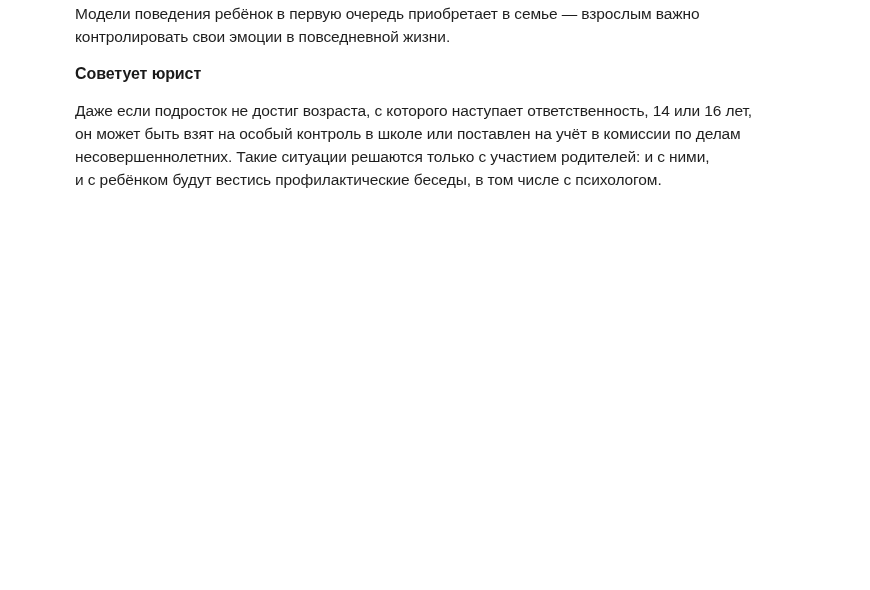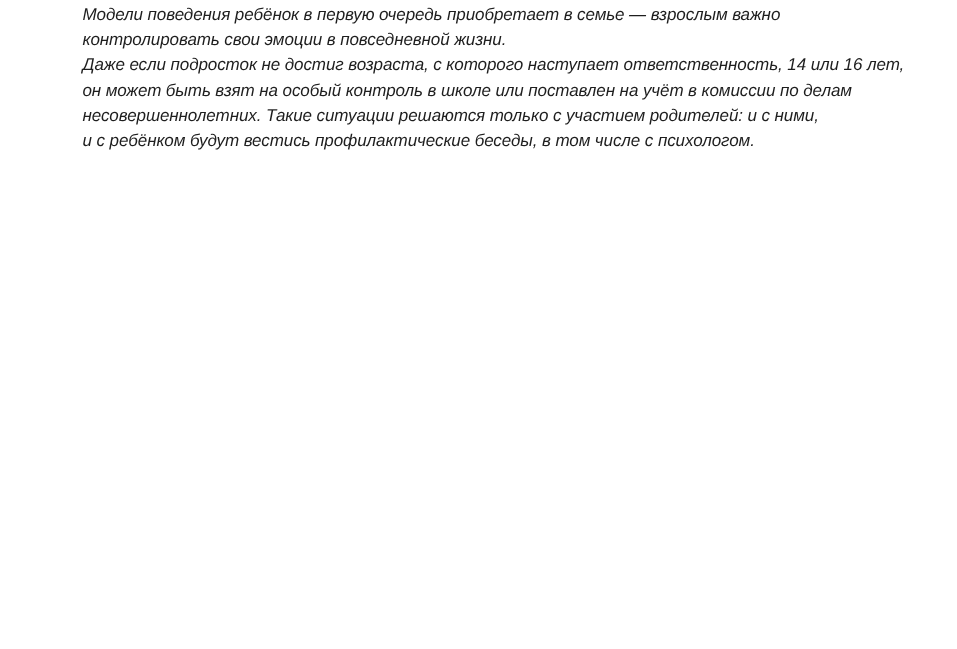--- a/index.html
+++ b/index.html
@@ -20,33 +20,33 @@
     top: 2px;
     width: 795px;
     color: #1e1e1e;
     font-size: 15.5px;
     line-height: 23px;
     letter-spacing: -0.1px;
   }
   .para {
     margin: 0;
     white-space: pre-line;
-    font-style: italic;
   }
   .section-heading {
     margin: 14px 0 14px 0;
     font-size: 16px;
     line-height: 23px;
     font-weight: bold;
     color: #1a1a1a;
   }
 </style>
 </head>
 <body>
 
 <main class="article-content">
   <p class="para">Модели поведения ребёнок в первую очередь приобретает в семье — взрослым важно
 контролировать свои эмоции в повседневной жизни.</p>
+  <h3 class="section-heading">Советует юрист</h3>
   <p class="para">Даже если подросток не достиг возраста, с которого наступает ответственность, 14 или 16 лет,
 он может быть взят на особый контроль в школе или поставлен на учёт в комиссии по делам
 несовершеннолетних. Такие ситуации решаются только с участием родителей: и с ними,
 и с ребёнком будут вестись профилактические беседы, в том числе с психологом.</p>
 </main>
 
 </body></html>

